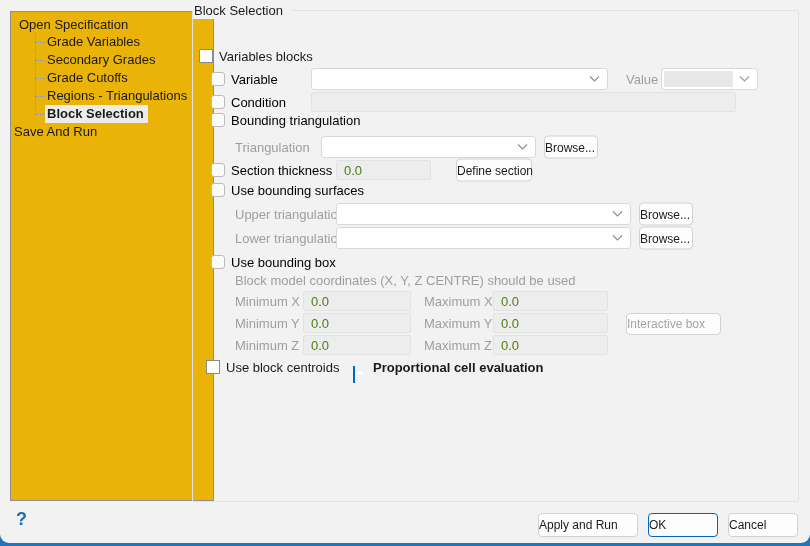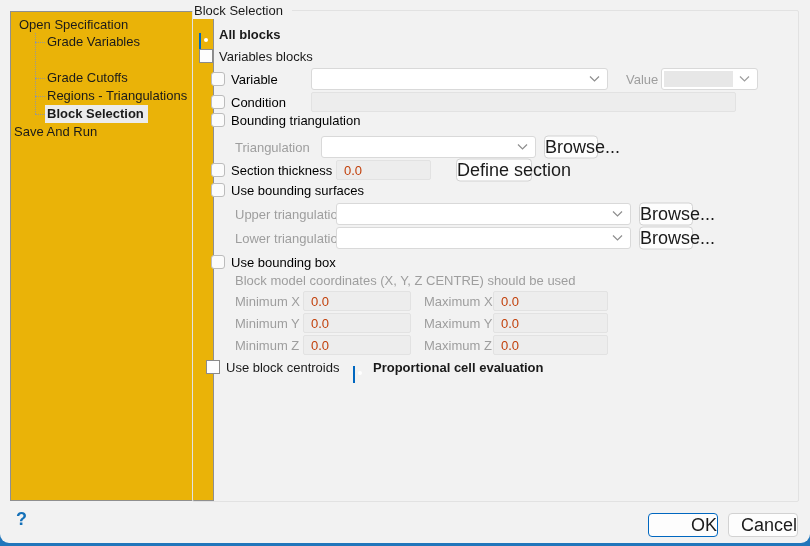--- a/index.html
+++ b/index.html
@@ -66,58 +66,55 @@
     width:14px; height:14px; border-radius:3px;
     border:1px solid #bcbcbc; background:#fbfbfb;
   }
   .combo {
     height:22px; background:#ffffff; border:1px solid #d9d9d9; border-radius:3px;
   }
   .combo .chev { position:absolute; right:7px; top:50%; transform:translateY(-50%); display:flex; }
   .combo .fill { position:absolute; left:2px; top:2px; bottom:2px; right:24px; background:#e7e7e7; }
   .tfield {
     height:20px; background:#ededed; border:1px solid #e2e2e2; border-radius:2px;
-    color:#c2410c; font-size:13px; font-family:"Liberation Sans", sans-serif;
+    color:#4d7c0f; font-size:13px; font-family:"Liberation Sans", sans-serif;
     padding:0 7px; outline:none;
   }
   .btn {
     height:23px; background:#fdfdfd; border:1px solid #d2d2d2; border-radius:4px;
-    color:#1b1b1b; font-size:18px; font-family:"Liberation Sans", sans-serif;
-    text-align:right; cursor:default;
+    color:#1b1b1b; font-size:12px; font-family:"Liberation Sans", sans-serif;
+    text-align:left; cursor:default;
   }
   .btn.disabled { color:#a3a3a3; }
   .btn.footer-btn { position:absolute; top:513px; height:24px; }
   .btn.default { border:1.5px solid #0067c0; }
   .help {
     position:absolute; left:16px; top:509px; color:#1470b8;
     font-weight:700; font-size:18px; cursor:pointer;
   }
 </style>
 </head>
 <body>
 
 <div class="window">
 
   <div class="tree-panel">
     <div class="tree-vline"></div>
     <div class="tree-item root" style="top:4px"><span class="tree-label">Open Specification</span></div>
     <div class="tree-item child" style="top:21px"><span class="tree-label">Grade Variables</span></div>
+    <div class="tree-item child" style="top:39px"><span class="tree-label">Secondary Grades</span></div>
     <div class="tree-item child" style="top:57px"><span class="tree-label">Grade Cutoffs</span></div>
     <div class="tree-item child" style="top:75px"><span class="tree-label">Regions - Triangulations</span></div>
     <div class="tree-item child selected" style="top:93px"><span class="tree-label">Block Selection</span></div>
     <div class="tree-item root2" style="top:111px"><span class="tree-label">Save And Run</span></div>
   </div>
 
   <div class="groupbox">
     <div class="groupbox-title">Block Selection</div>
 
-    <div class="row" style="top:11px">
-      <span class="at radio on" style="left:6px"></span>
-      <span class="at lbl-dark lbl-bold" style="left:26px">All blocks</span>
-    </div>
 
     <div class="row" style="top:33px">
       <span class="at radio" style="left:6px"></span>
       <span class="at lbl-dark" style="left:26px">Variables blocks</span>
     </div>
 
     <div class="row" style="top:56px">
       <span class="at checkbox" style="left:18px"></span>
       <span class="at lbl-mid" style="left:38px">Variable</span>
       <span class="at combo" style="left:118px; width:297px">
@@ -220,25 +217,27 @@
       <input class="at tfield" style="left: 300px; width: 115px;" value="0.0">
     </div>
 
     <div class="row" style="top:322px">
       <span class="at lbl-dim" style="left:42px">Minimum Z</span>
       <input class="at tfield" style="left: 110px; width: 108px;" value="0.0">
       <span class="at lbl-dim" style="left:231px">Maximum Z</span>
       <input class="at tfield" style="left: 300px; width: 115px;" value="0.0">
     </div>
 
+    <button class="btn disabled" style="position:absolute; left:433px; top:302px; width:95px; height:22px">Interactive box</button>
 
     <div class="row" style="top:344px">
       <span class="at radio" style="left:13px"></span>
       <span class="at lbl-dark" style="left:33px">Use block centroids</span>
       <span class="at radio on" style="left:160px"></span>
       <span class="at lbl-dark lbl-bold" style="left:180px">Proportional cell evaluation</span>
     </div>
   </div>
 
   <span class="help">?</span>
+  <button class="btn footer-btn" style="left:538px; width:100px">Apply and Run</button>
   <button class="btn footer-btn default" style="left:648px; width:70px">OK</button>
   <button class="btn footer-btn" style="left:728px; width:70px">Cancel</button>
 </div>
 
 </body></html>

